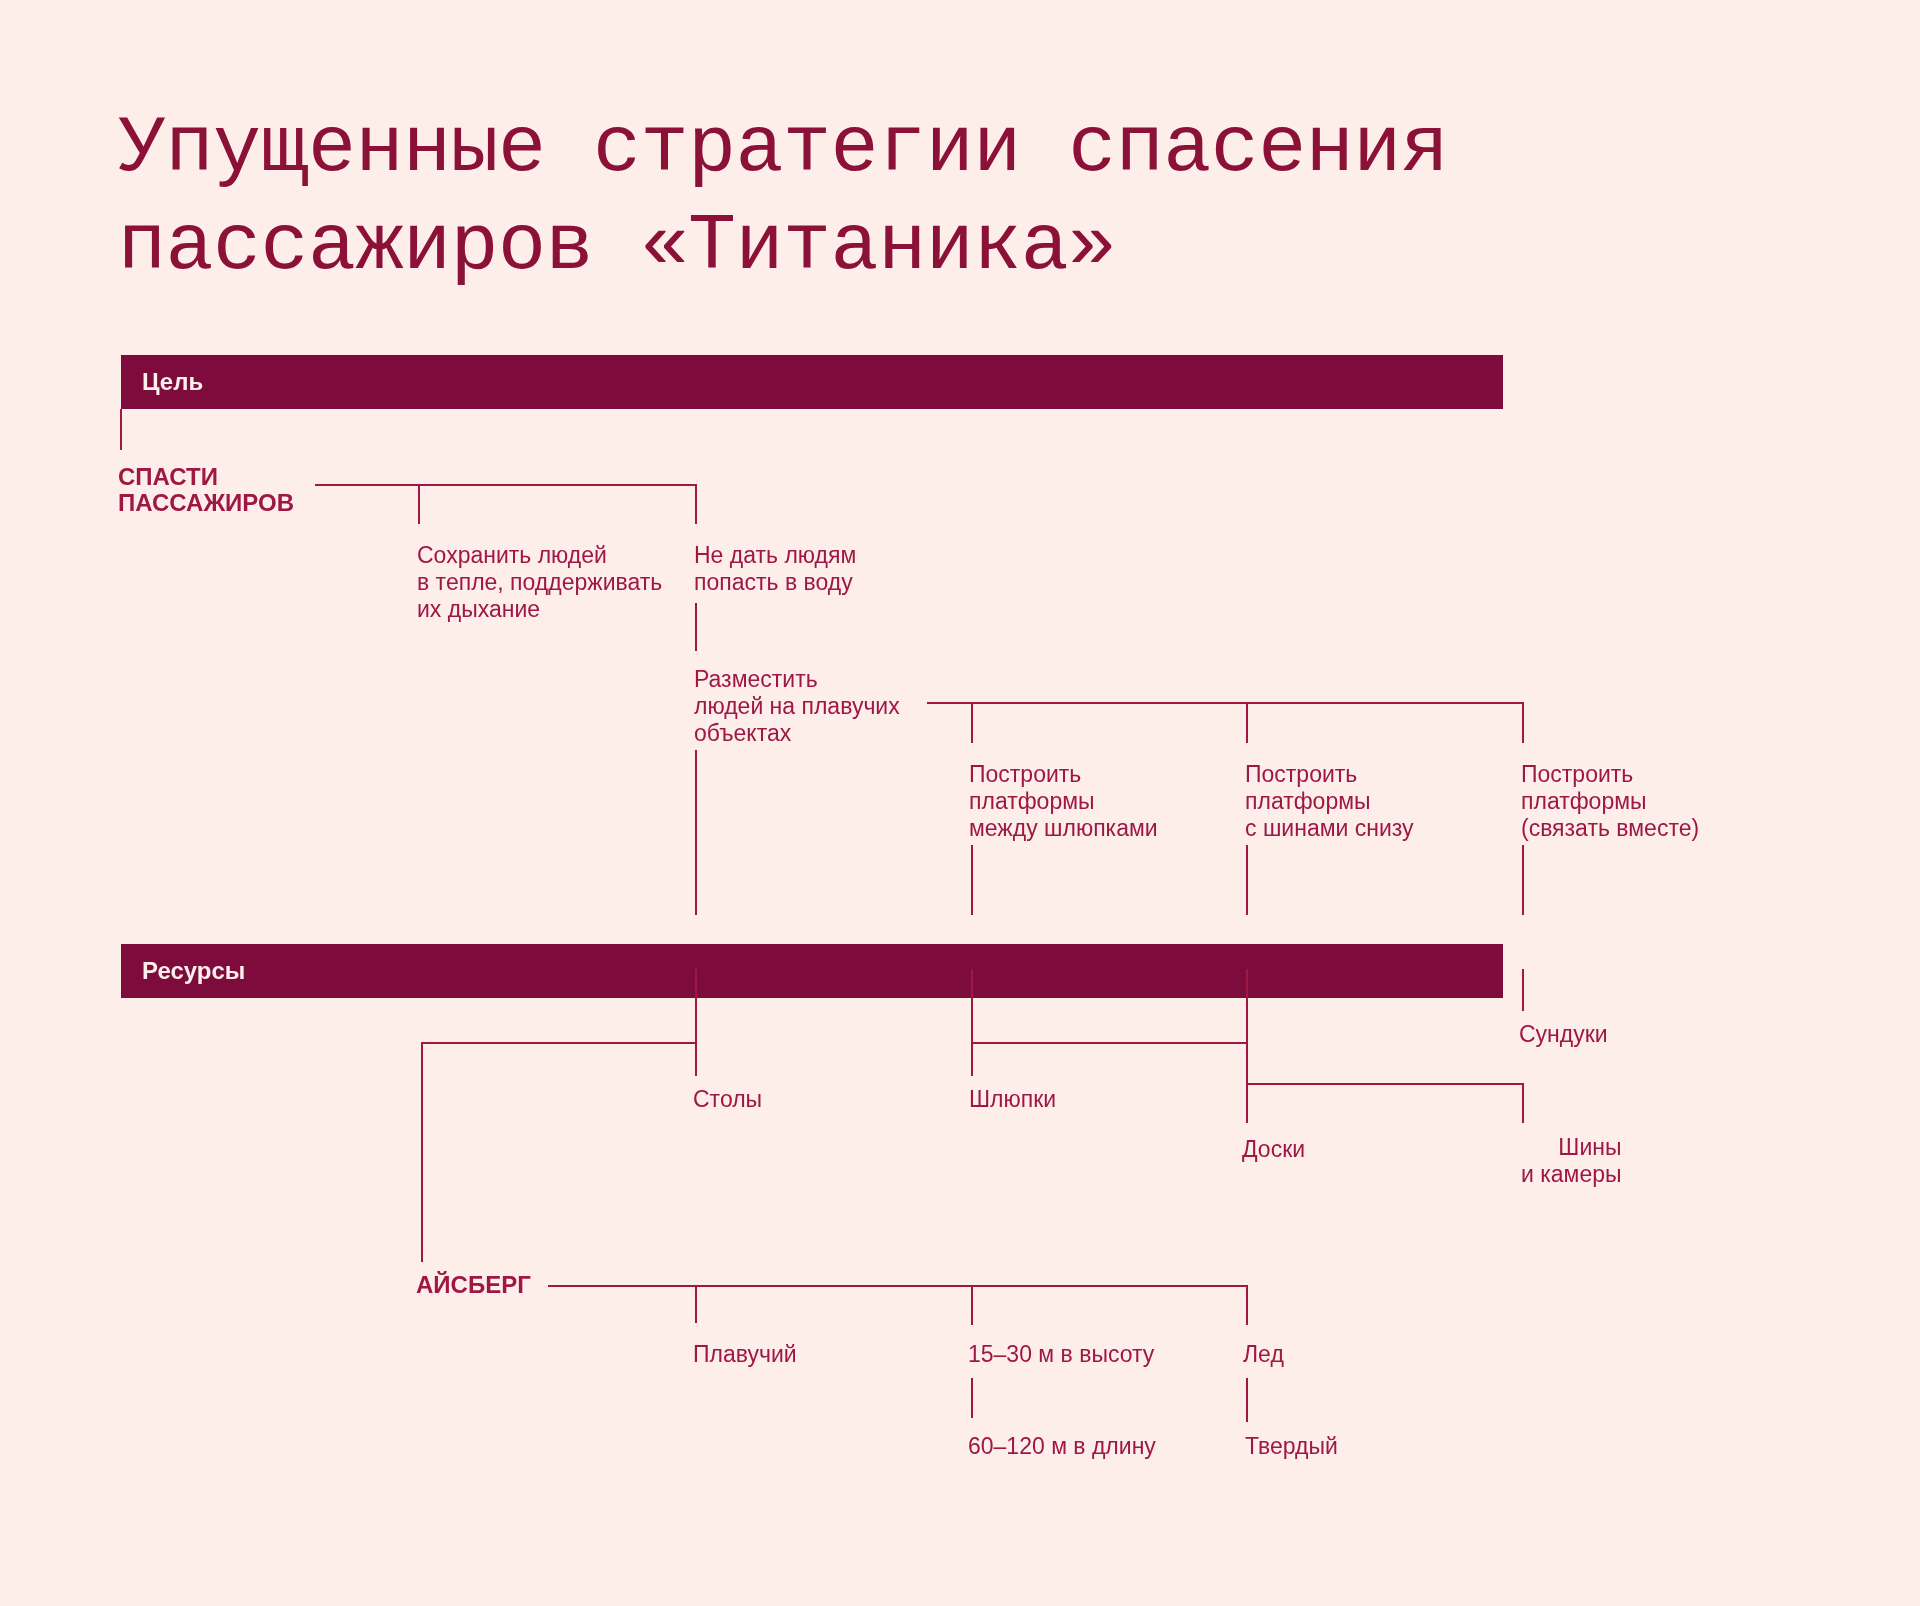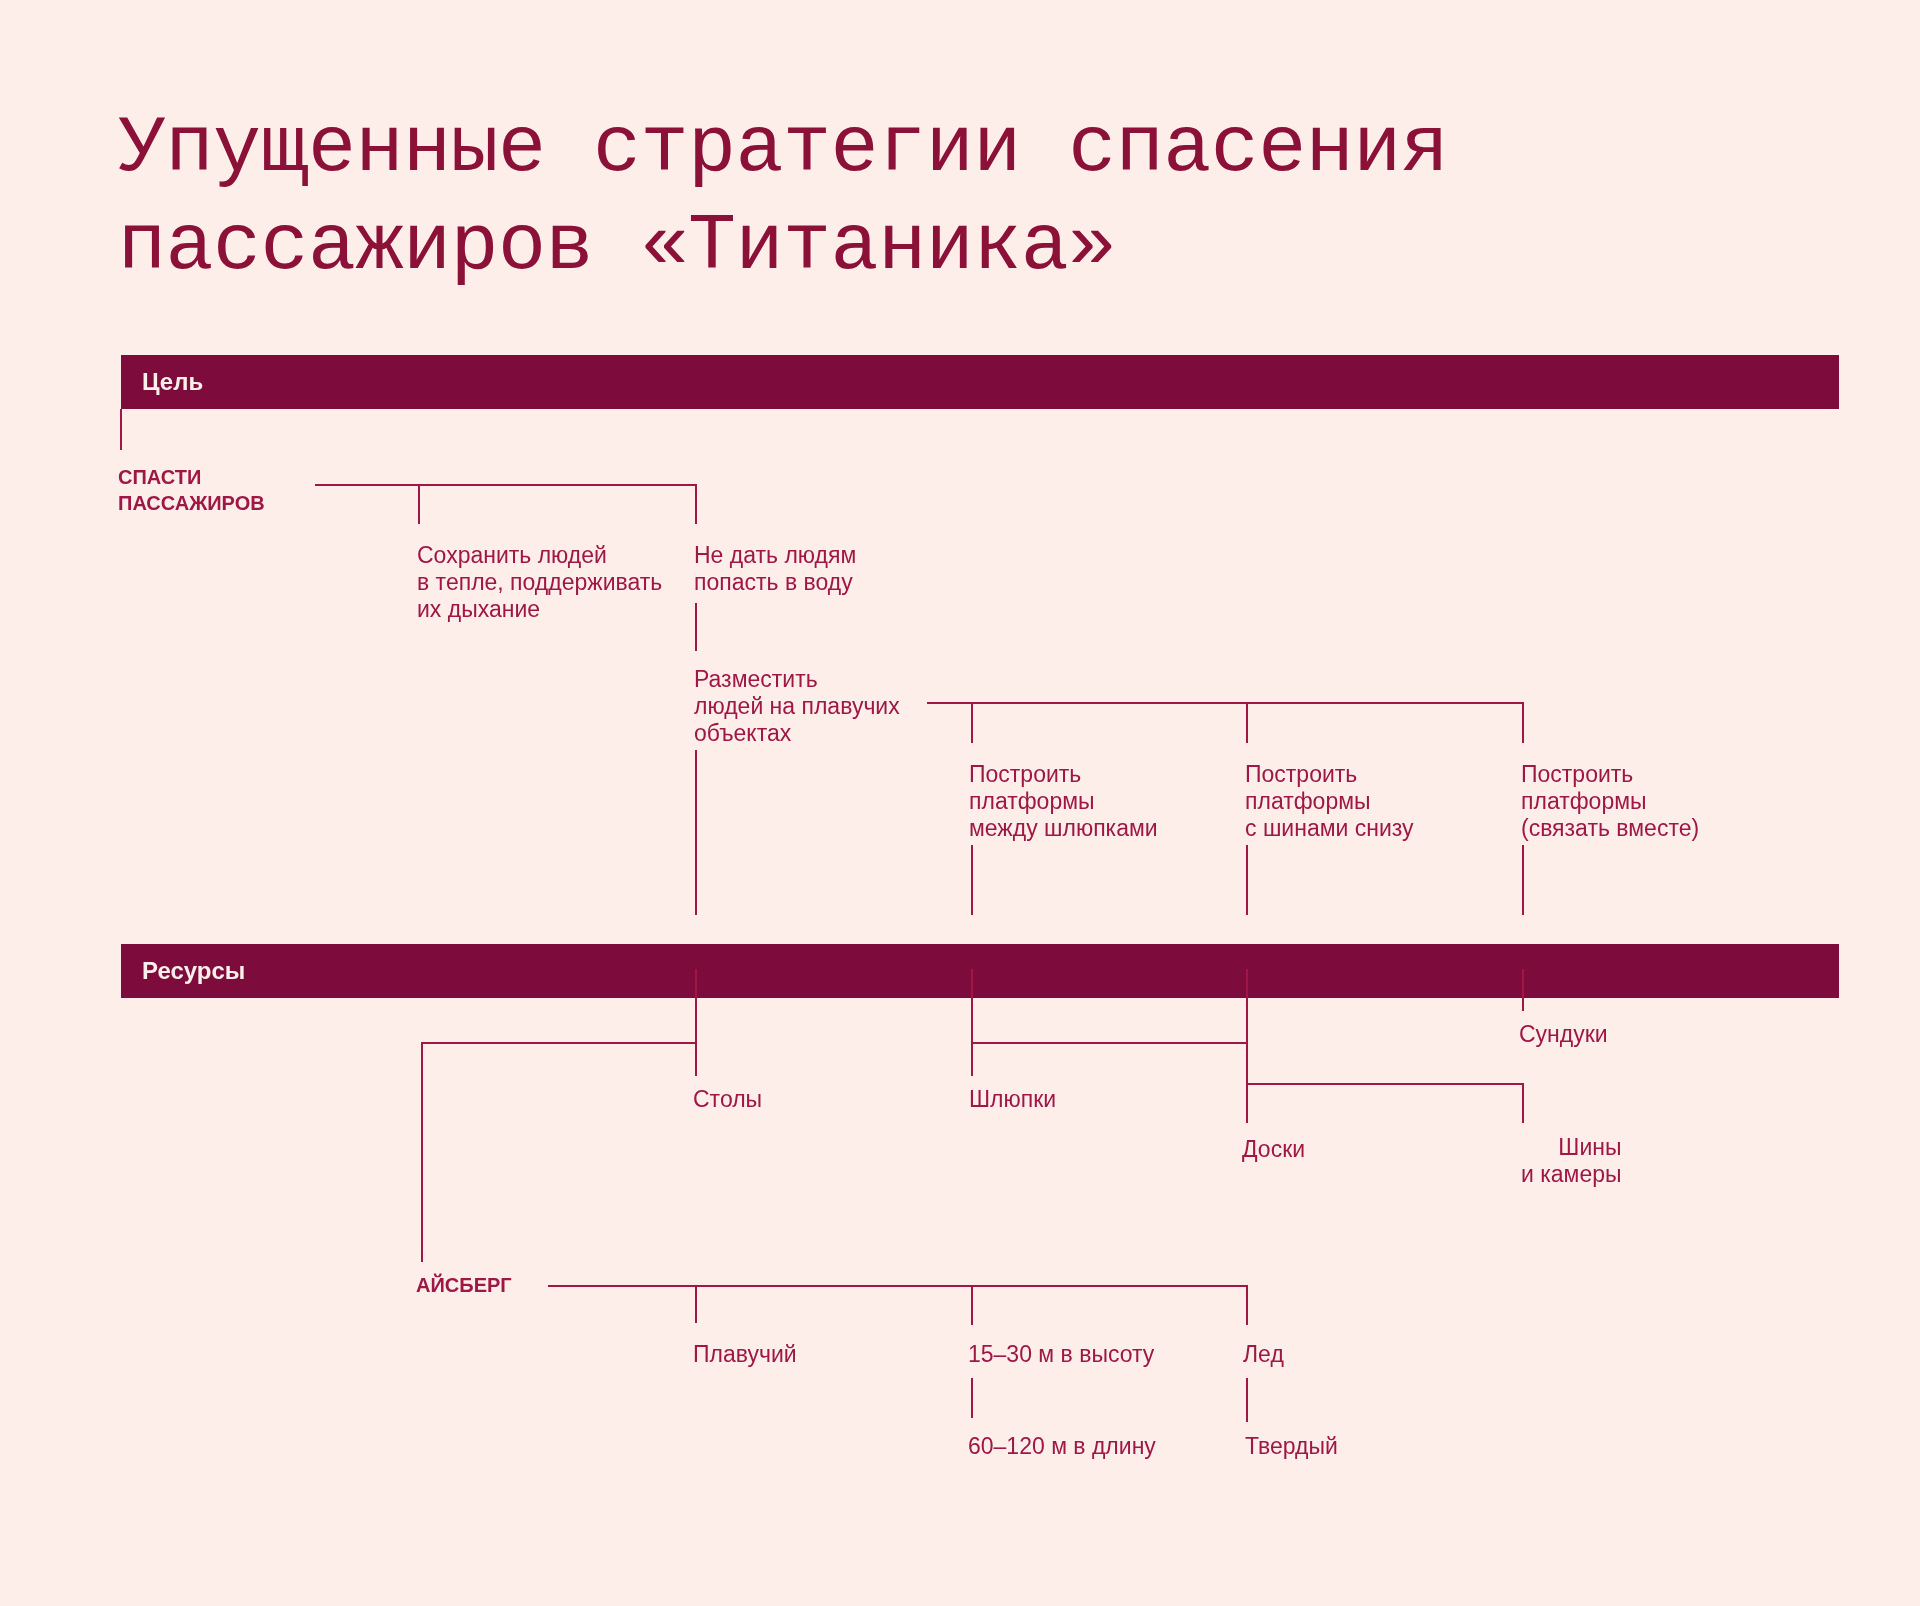--- a/index.html
+++ b/index.html
@@ -22,34 +22,34 @@
   }
   .title{
     position:absolute;left:118px;top:100px;margin:0;
     font-family:Liberation Mono, monospace;
     font-weight:400;
     font-size:80px;line-height:98px;letter-spacing:-0.5px;
     color:var(--title);
   }
   .title span{display:block;}
   .bar{
-    position:absolute;left:121px;width:1718px;height:54px;
+    position:absolute;left:121px;width:1382px;height:54px;
     background:var(--bar);
   }
   .bar .bar-label{
     display:block;padding-left:21px;line-height:54px;
     font-size:24px;font-weight:700;color:var(--bar_label);
   }
   .node{
     position:absolute;
     font-size:23px;line-height:27px;color:var(--text);
     white-space:nowrap;
   }
   .node span{display:block;}
-  .node.bold{font-weight:700;font-size:20px;line-height:26px;}
+  .node.bold{font-weight:700;font-size:24px;line-height:26px;}
   .hl,.vl{position:absolute;background:var(--line);}
   .hl{height:2px;}
   .vl{width:2px;}
 </style>
 </head>
 <body>
 
 <div class="canvas">
 
   <h1 class="title">

